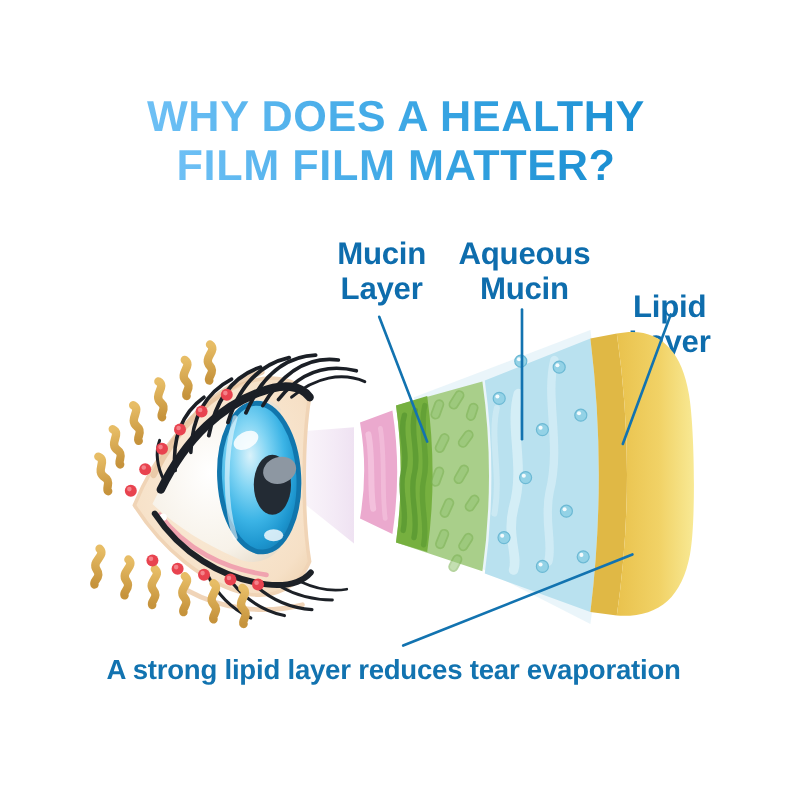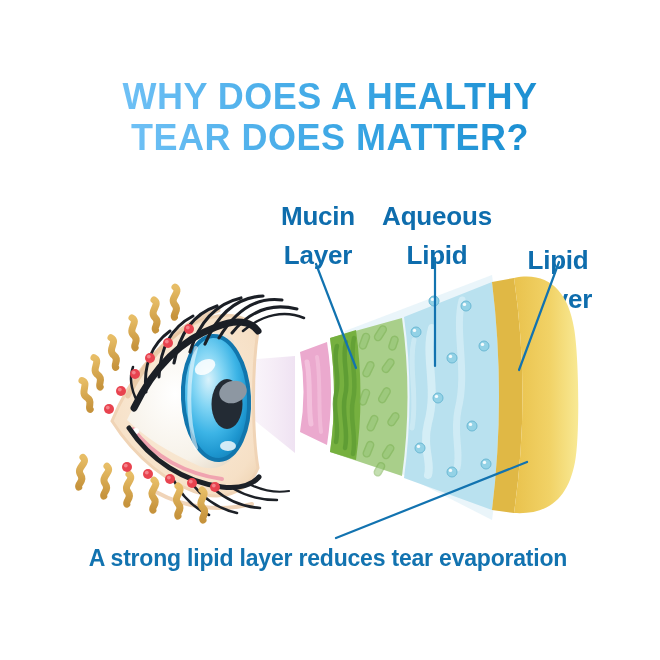--- a/index.html
+++ b/index.html
@@ -6,44 +6,44 @@
   .stage{position:relative;width:660px;height:660px;background:#ffffff;overflow:hidden;
          font-family:"Liberation Sans", sans-serif;margin:0 auto;}
   .title{position:absolute;top:76px;left:0;width:660px;text-align:center;
          font-weight:800;font-size:36px;line-height:41px;letter-spacing:0.5px;
          color:#2f9cd9;}
   @supports ((-webkit-background-clip:text) or (background-clip:text)){
     .title .grad{background:linear-gradient(90deg,#6ec0f5 0%,#3aa6e4 55%,#1b8fd2 100%);
       -webkit-background-clip:text;background-clip:text;color:transparent;display:inline-block;}
   }
   .layer-label{position:absolute;top:197px;transform:translateX(-50%);text-align:center;
-         font-weight:700;font-size:26px;line-height:39px;color:#0e6dad;
+         font-weight:700;font-size:26px;line-height:29px;color:#0e6dad;
          white-space:pre-line;letter-spacing:-0.2px;}
   .label-mucin{left:318px;}
   .label-aqueous{left:437px;}
   .label-lipid{left:558px;margin-top:44px;}
   .caption{position:absolute;top:545px;left:0;width:656px;text-align:center;
          font-size:23px;font-weight:700;color:#1273b0;letter-spacing:-0.2px;}
   svg.art{position:absolute;left:0;top:0;}
   .leader{stroke:#1273b0;stroke-width:2.2;fill:none;stroke-linecap:round;}
 </style>
 </head>
 <body>
 
 <div class="stage">
 
   <div class="title">
     <div><span class="grad">WHY DOES A HEALTHY</span></div>
-    <div><span class="grad">TEAR DOES MATTER?</span></div>
+    <div><span class="grad">FILM FILM MATTER?</span></div>
   </div>
 
   <div class="layer-label label-mucin">Mucin
 Layer</div>
   <div class="layer-label label-aqueous">Aqueous
-Lipid</div>
+Mucin</div>
   <div class="layer-label label-lipid">Lipid
 Layer</div>
 
   <svg class="art" width="660" height="660" viewBox="0 0 660 660">
     <defs>
       <radialGradient id="irisGrad" cx="40%" cy="35%" r="75%">
         <stop offset="0%" stop-color="#d9f2fb"></stop>
         <stop offset="30%" stop-color="#82d5f4"></stop>
         <stop offset="58%" stop-color="#3cb4e6"></stop>
         <stop offset="80%" stop-color="#1d96cf"></stop>

